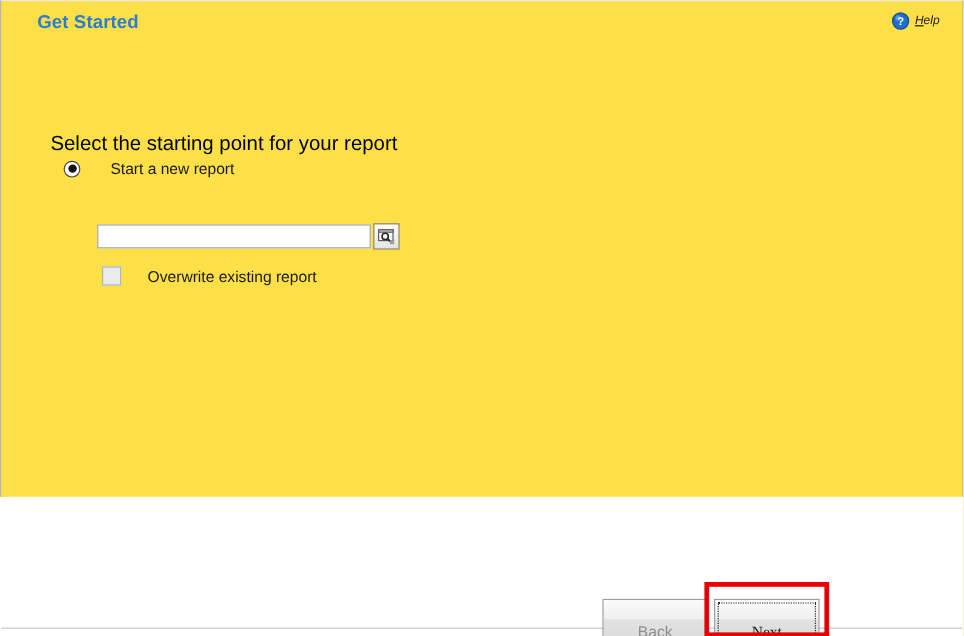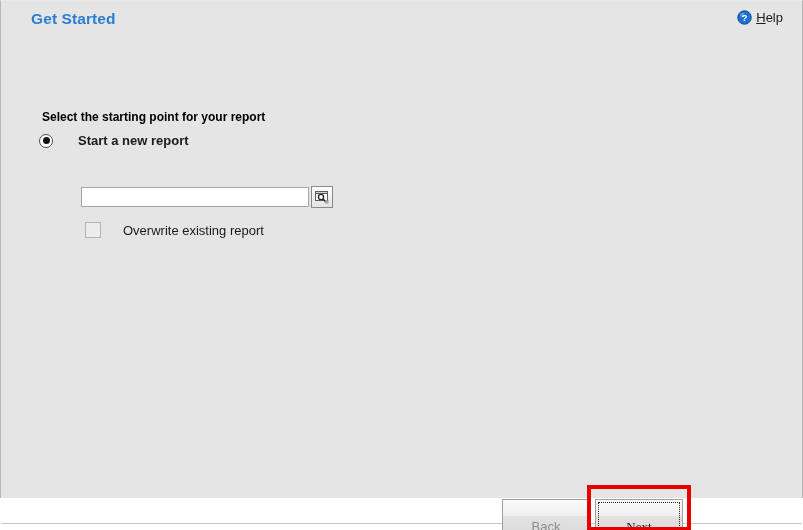--- a/index.html
+++ b/index.html
@@ -15,22 +15,22 @@
     color: #1a1a1a;
     overflow: hidden;
     position: relative;
   }
 
   #dialog {
     position: absolute;
     left: 0;
     top: 0;
     width: 803px;
-    height: 498px;
-    background: #e5e5e5;
+    height: 414px;
+    background: #fde047;
     box-sizing: border-box;
     border-left: 1px solid #b5b5b5;
     border-right: 1px solid #b5b5b5;
     border-top: 1px solid #e9e9e9;
   }
 
   
   #page-title {
     position: absolute;
     left: 30px;
@@ -51,51 +51,52 @@
     cursor: pointer;
     text-decoration: none;
   }
   #help-icon {
     width: 15px;
     height: 15px;
     flex: 0 0 15px;
     display: block;
   }
   #help-label {
-    font-size: 13px;
-    color: #1a1a1a;
+    font-size: 10px;
+    color: #1a1a1a;
+    font-style: italic;
   }
   #help-label .ul { text-decoration: underline; }
 
   
   #intro-text {
     position: absolute;
     left: 29px;
     top: 59px;
     font-size: 13px;
     color: #1a1a1a;
   }
 
   #section-heading {
     position: absolute;
     left: 41px;
     top: 109px;
-    font-size: 12px;
-    font-weight: bold;
+    font-size: 17px;
+    font-weight: normal;
     color: #000000;
   }
 
   
   .radio-row {
     position: absolute;
     display: flex;
     align-items: center;
     cursor: pointer;
   }
-  #radio-row-new   { left: 38px; top: 132px; font-weight: bold; }
+  #radio-row-new   { left: 52px; top: 132px; }
   #radio-row-exist { left: 48px; top: 159px; }
 
   .radio-mark {
     width: 14px;
     height: 14px;
     border-radius: 50%;
     border: 1.4px solid #4a4a4a;
     background: #ffffff;
     box-sizing: border-box;
     position: relative;

